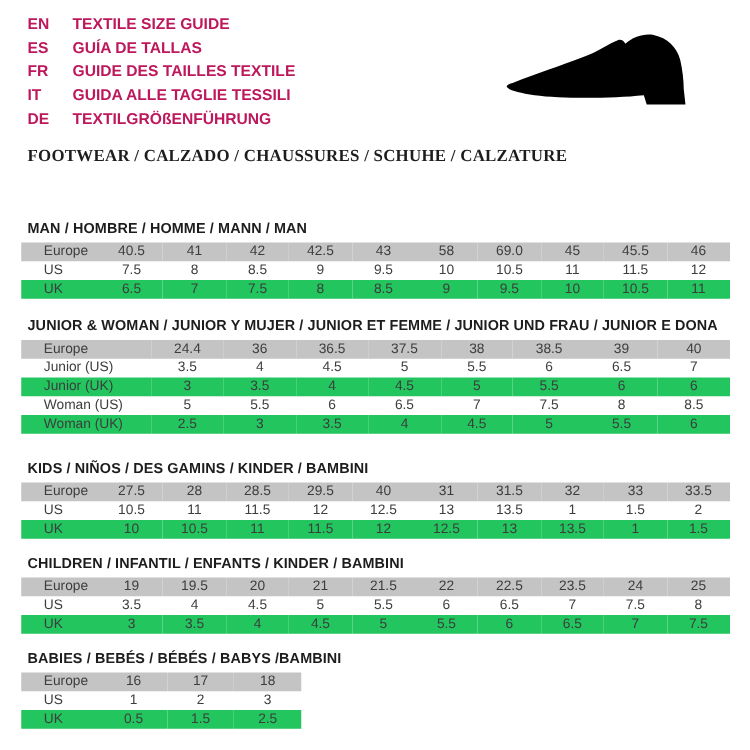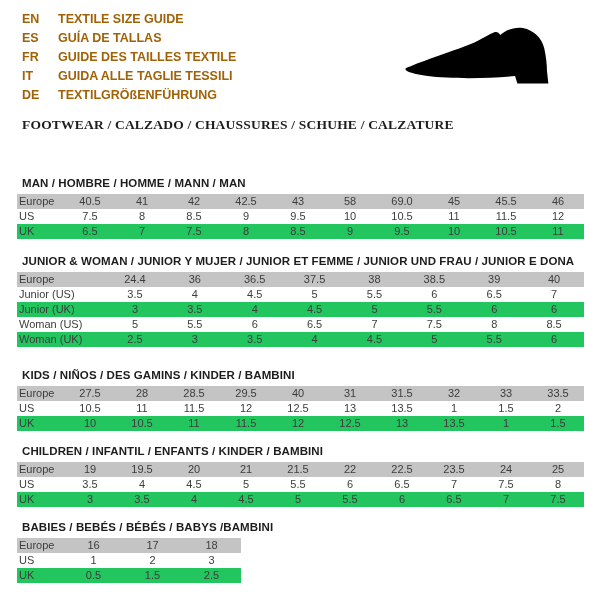--- a/index.html
+++ b/index.html
@@ -7,21 +7,21 @@
     position:relative;
     width:600px;height:600px;
     background:#ffffff;
     font-family:"Liberation Sans", sans-serif;
     color:#3d3d3d;
     overflow:hidden;
   }
   
   .header{position:relative;padding:10px 0 0 22px;}
   .lang-list{margin:0;padding:0;list-style:none;}
-  .lang-row{display:flex;font-weight:bold;font-size:12.5px;line-height:19px;color:#a16207;}
+  .lang-row{display:flex;font-weight:bold;font-size:12.5px;line-height:19px;color:#be185d;}
   .lang-code{width:36px;flex:0 0 36px;}
   .category-line{
     margin-top:12px;
     font-weight:bold;font-size:13.5px;color:#1d1d1d;letter-spacing:.2px;font-family:Liberation Serif, serif;
   }
   .shoe{position:absolute;top:22px;right:26px;width:178px;height:74px;}
   
   .sections{margin:44px 0 0 17px;width:567px;}
   .size-section{margin-bottom:16px;}
   .size-section.sec-junior{margin-bottom:22px;}
@@ -32,21 +32,21 @@
     font-size:11.5px;font-weight:bold;color:#1d1d1d;letter-spacing:.1px;
   }
   table.size-table{
     border-collapse:collapse;table-layout:fixed;
     width:100%;font-size:11px;
   }
   table.size-table tr{height:15px;}
   table.size-table td{
     padding:0;text-align:center;line-height:15px;white-space:nowrap;color:#3d3d3d;
   }
-  table.size-table td.lbl{text-align:left;padding-left:2px;}
+  table.size-table td.lbl{text-align:left;padding-left:18px;}
   table.size-table tr.hdr{background:#c4c4c4;}
   table.size-table tr.stripe{background:#22c55e;}
   .sec-man td.lbl,.sec-kids td.lbl,.sec-children td.lbl{width:45px;}
   .sec-junior td.lbl{width:86px;}
   .sec-babies table.size-table{width:224px;}
   .sec-babies td.lbl{width:45px;}
 </style>
 </head>
 <body>
 

